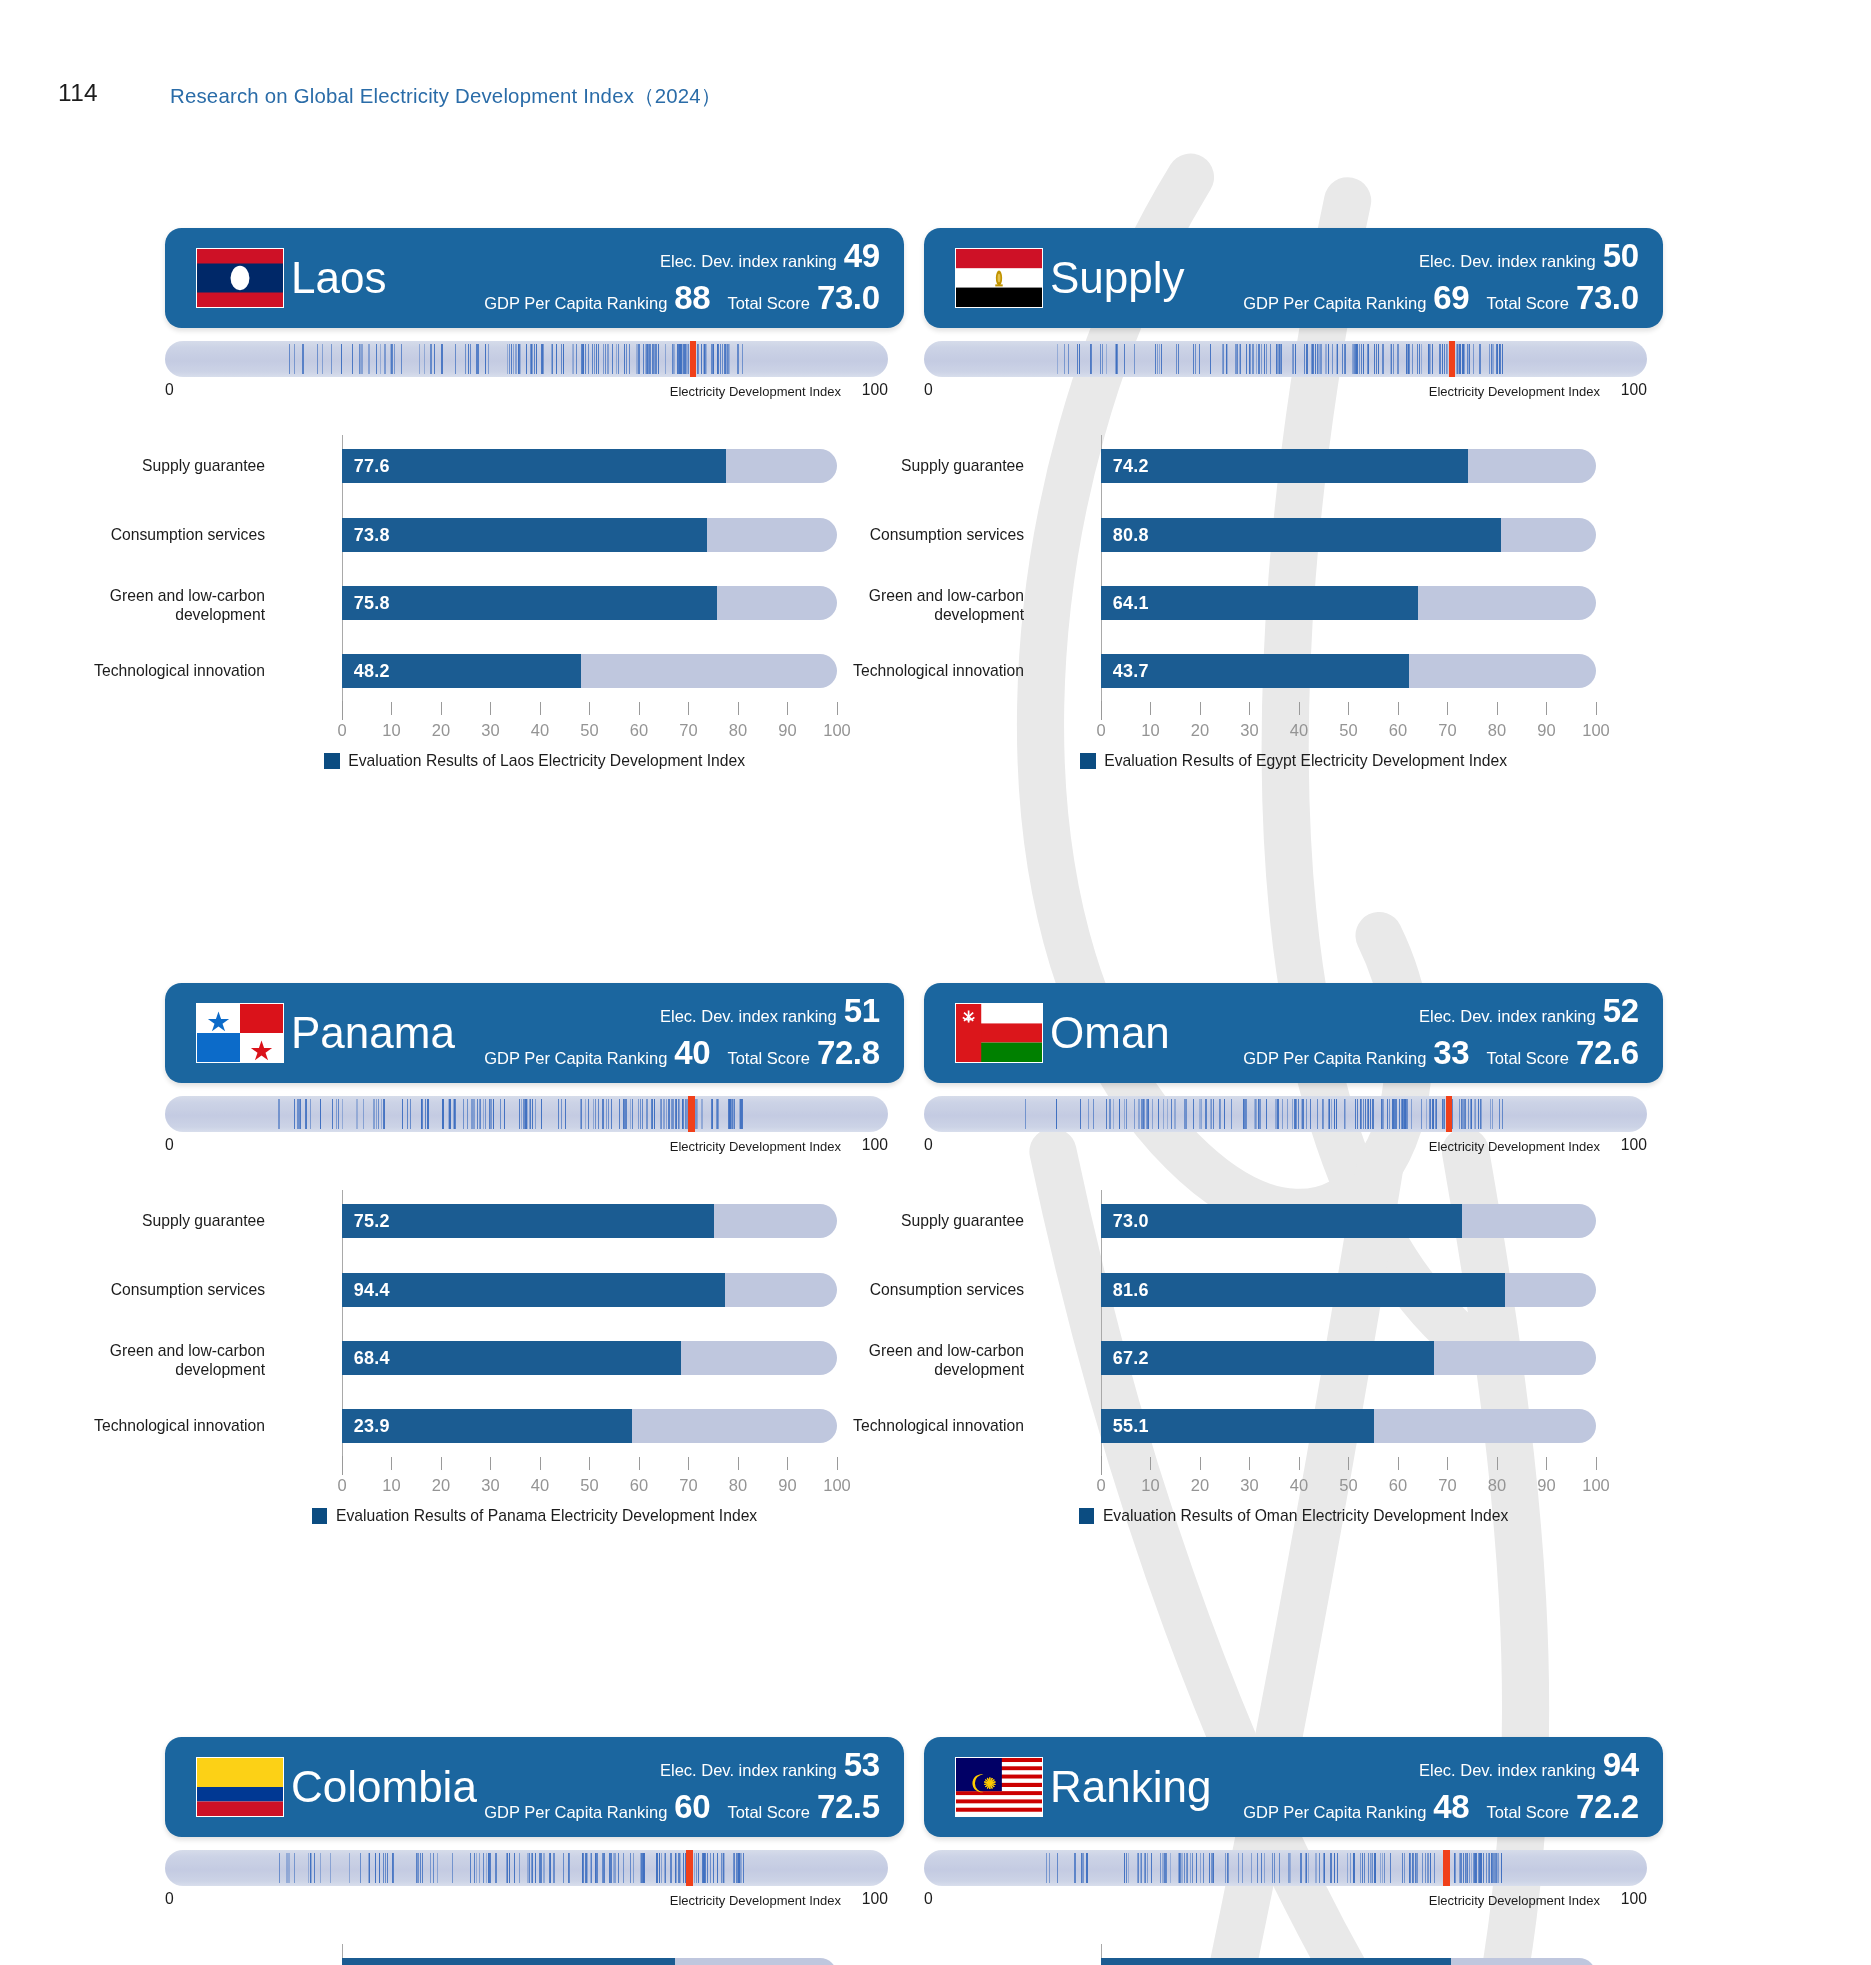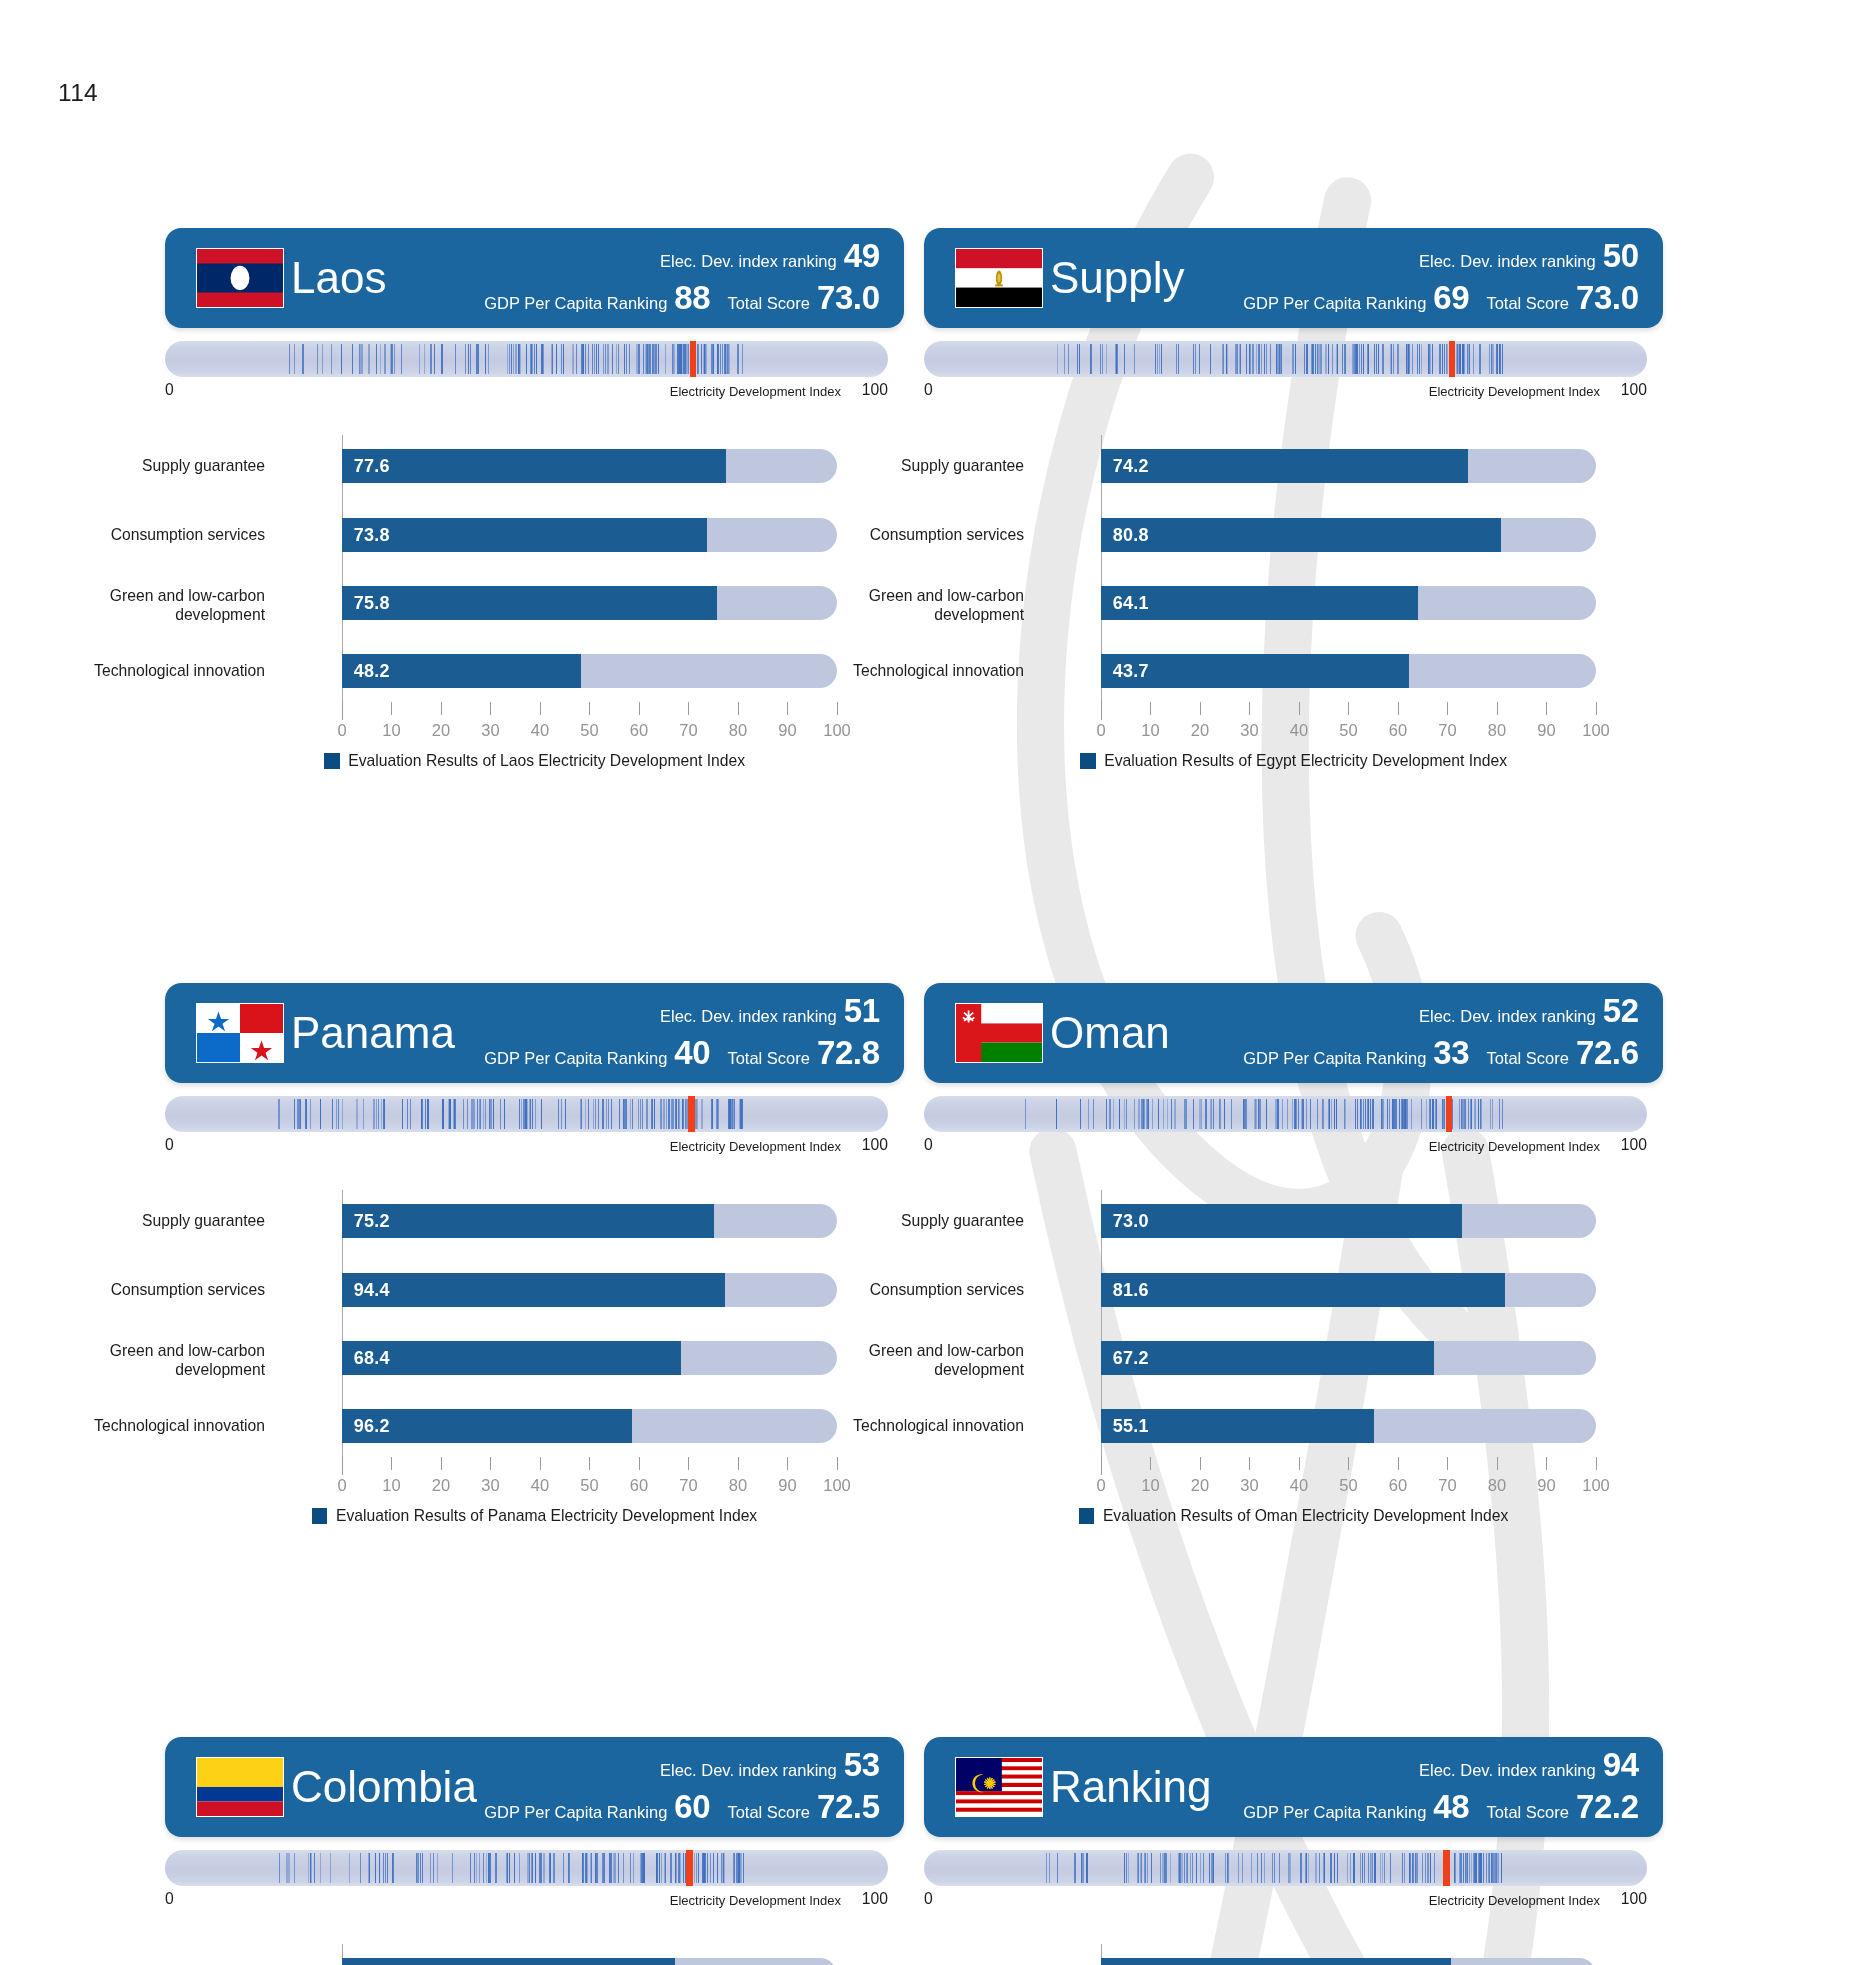--- a/index.html
+++ b/index.html
@@ -133,20 +133,21 @@
     <path d="M780 120 C 300 900, 250 2100, 760 2600 C 1180 3020, 1480 2500, 1260 2050"></path>
     <path d="M1180 180 C 900 1500, 980 2700, 1500 3100"></path>
     <path d="M430 2600 C 620 3500, 900 4200, 1180 4700"></path>
     <path d="M1260 2650 C 1120 3500, 980 4250, 840 4900"></path>
     <path d="M1480 2600 C 1620 3400, 1700 4100, 1560 4800"></path>
   </g>
 </svg>
 
 <div class="page-header">
   <div class="page-number">114</div>
+  <div class="page-title">Research on Global Electricity Development Index（2024）</div>
 </div>
 
 <div class="grid" id="grid">
     <div class="panel col-l row-1">
       <div class="country-card">
         <div class="flag"><svg viewBox="0 0 300 200" preserveAspectRatio="none" width="100%" height="100%">
             <rect width="300" height="200" fill="#ce1126"></rect>
             <rect y="50" width="300" height="100" fill="#002868"></rect>
             <ellipse cx="150" cy="100" rx="33" ry="42" fill="#fff"></ellipse>
           </svg></div>
@@ -828,21 +829,21 @@
           <div class="bar-row" style="top:151px">
             <div class="bar-label" style="top:0px">Green and low-carbon<br>development</div>
             <div class="bar-track"></div>
             <div class="bar-fill" style="width:68.4%"></div>
             <div class="bar-value">68.4</div>
           </div>
           <div class="bar-row" style="top:219px">
             <div class="bar-label" style="top:7px">Technological innovation</div>
             <div class="bar-track"></div>
             <div class="bar-fill" style="width:58.6%"></div>
-            <div class="bar-value">96.2</div>
+            <div class="bar-value">23.9</div>
           </div>
         </div>
         <div class="x-axis">
           <div class="x-tick zero" style="left:calc(0% - 0.4px)"></div>
           <div class="x-lab" style="left:0%">0</div>
           <div class="x-tick" style="left:calc(10% - 0.4px)"></div>
           <div class="x-lab" style="left:10%">10</div>
           <div class="x-tick" style="left:calc(20% - 0.4px)"></div>
           <div class="x-lab" style="left:20%">20</div>
           <div class="x-tick" style="left:calc(30% - 0.4px)"></div>

